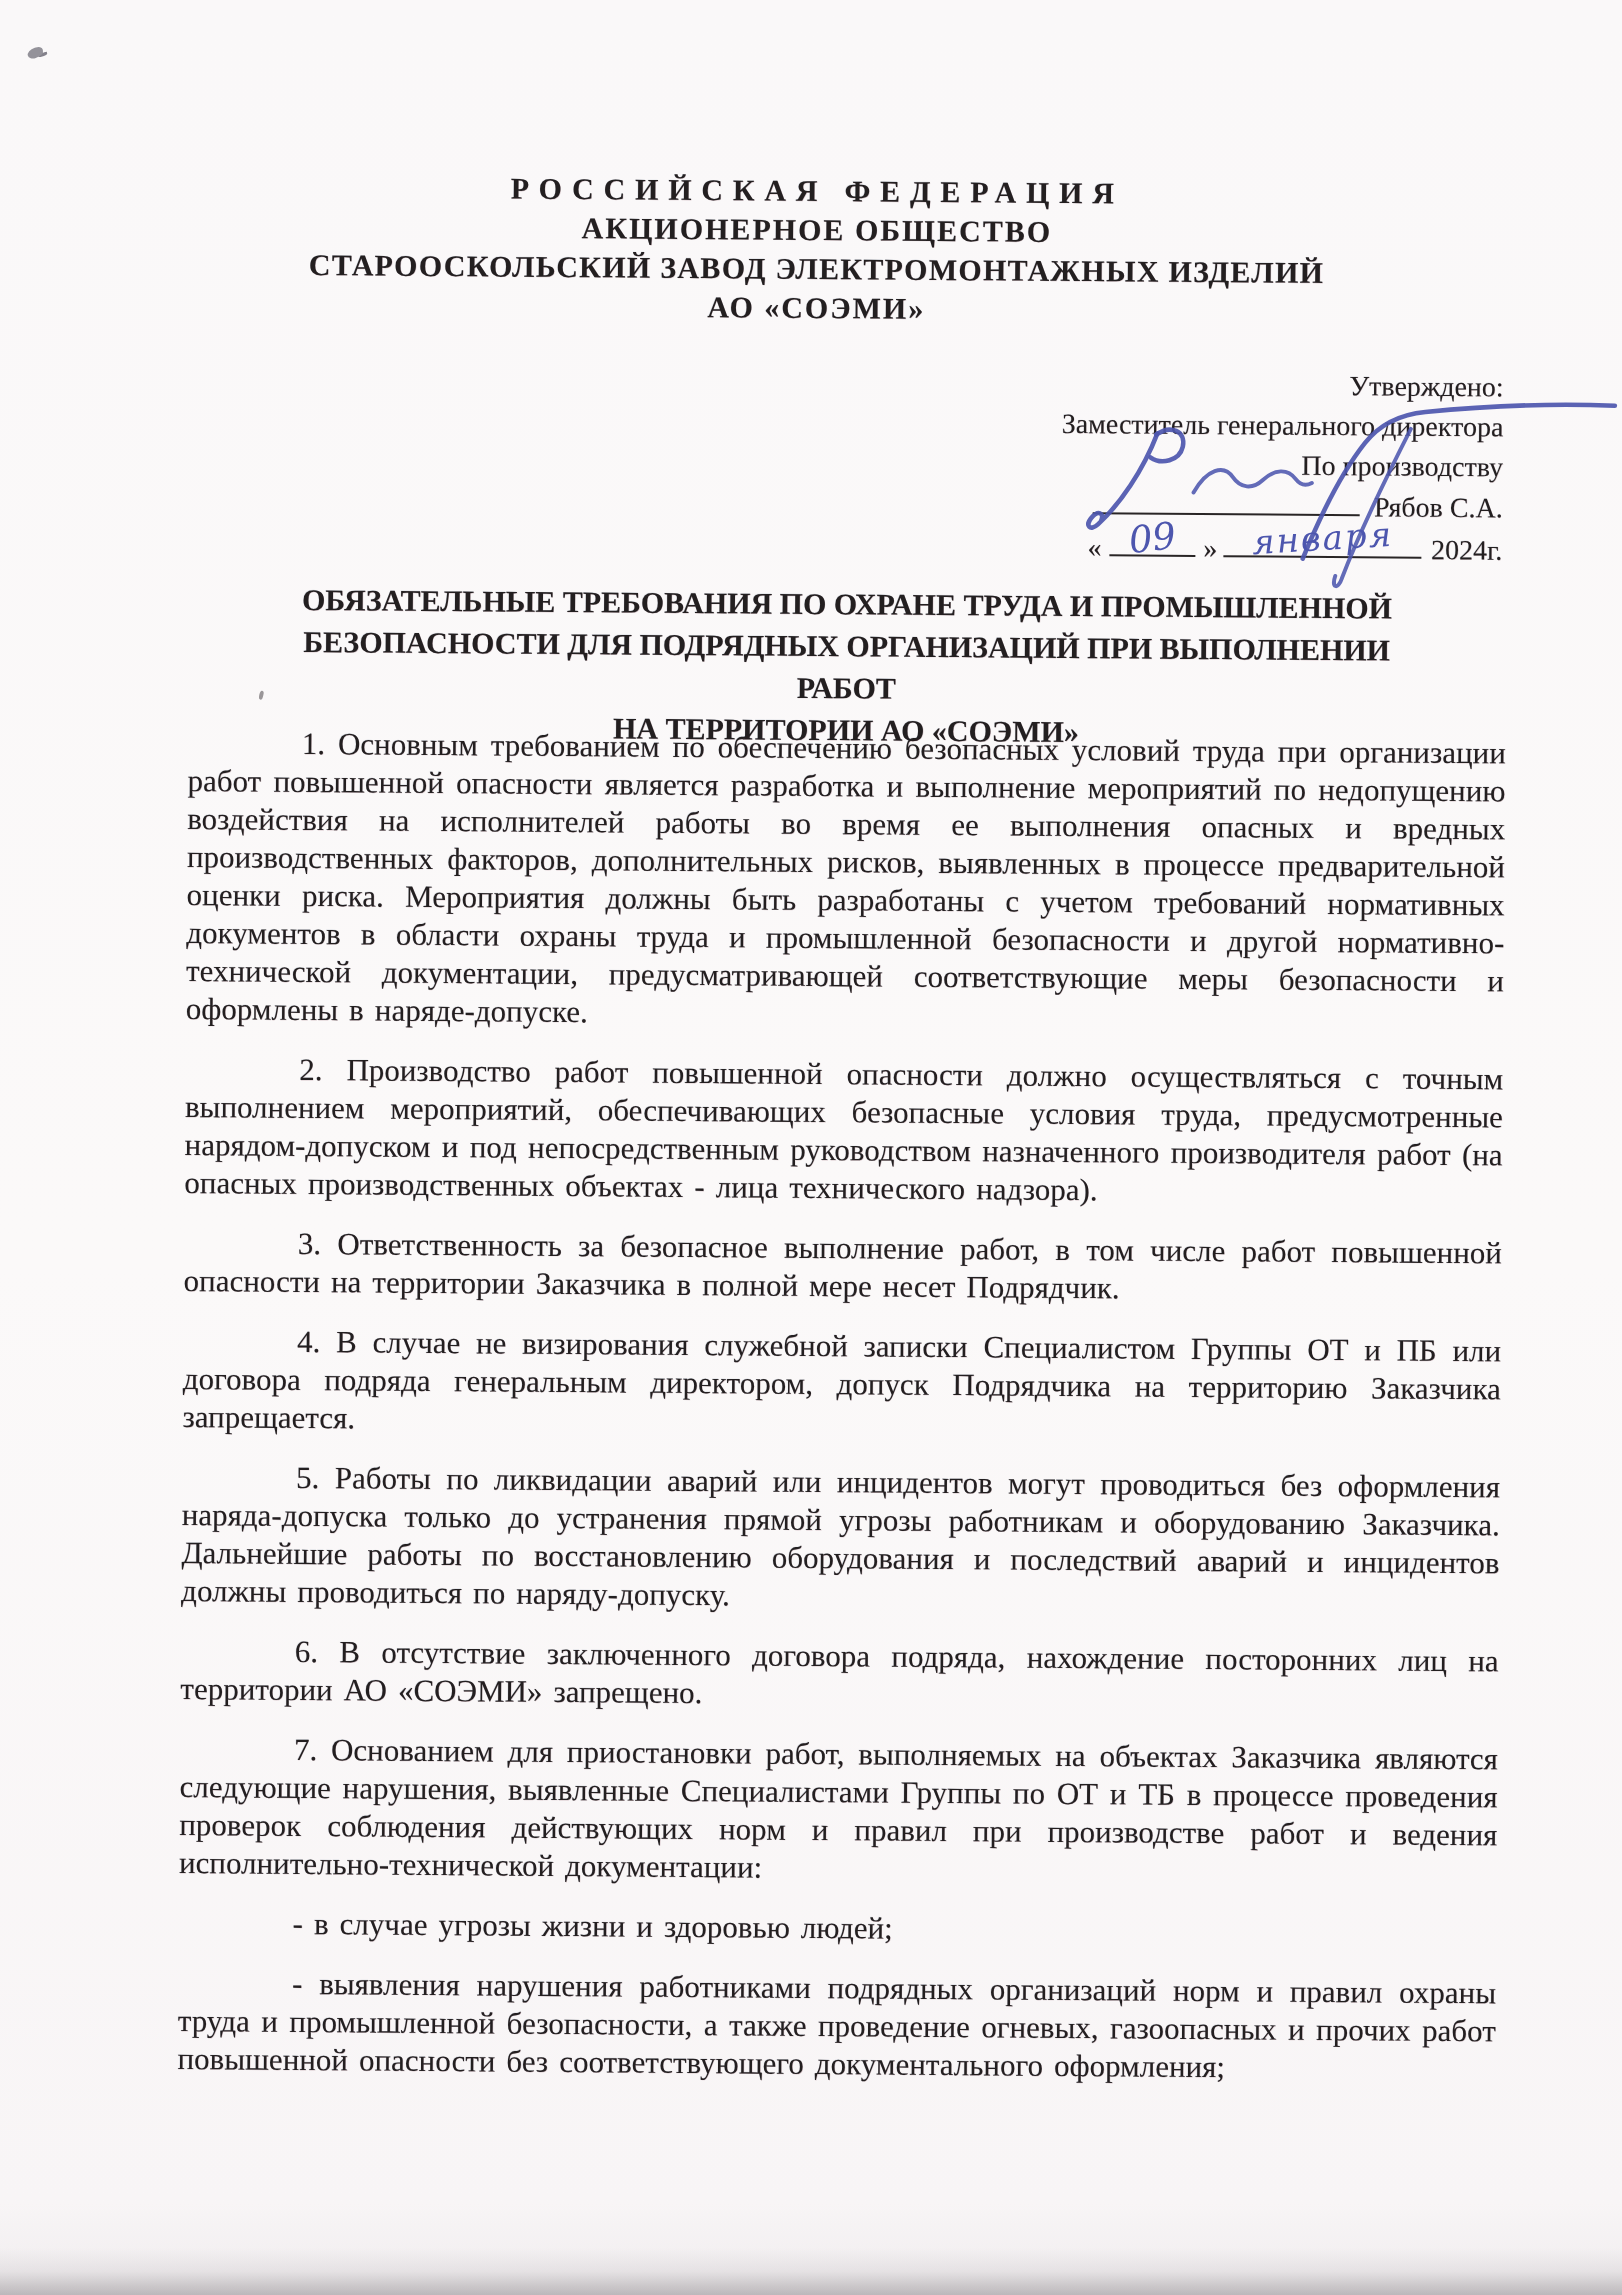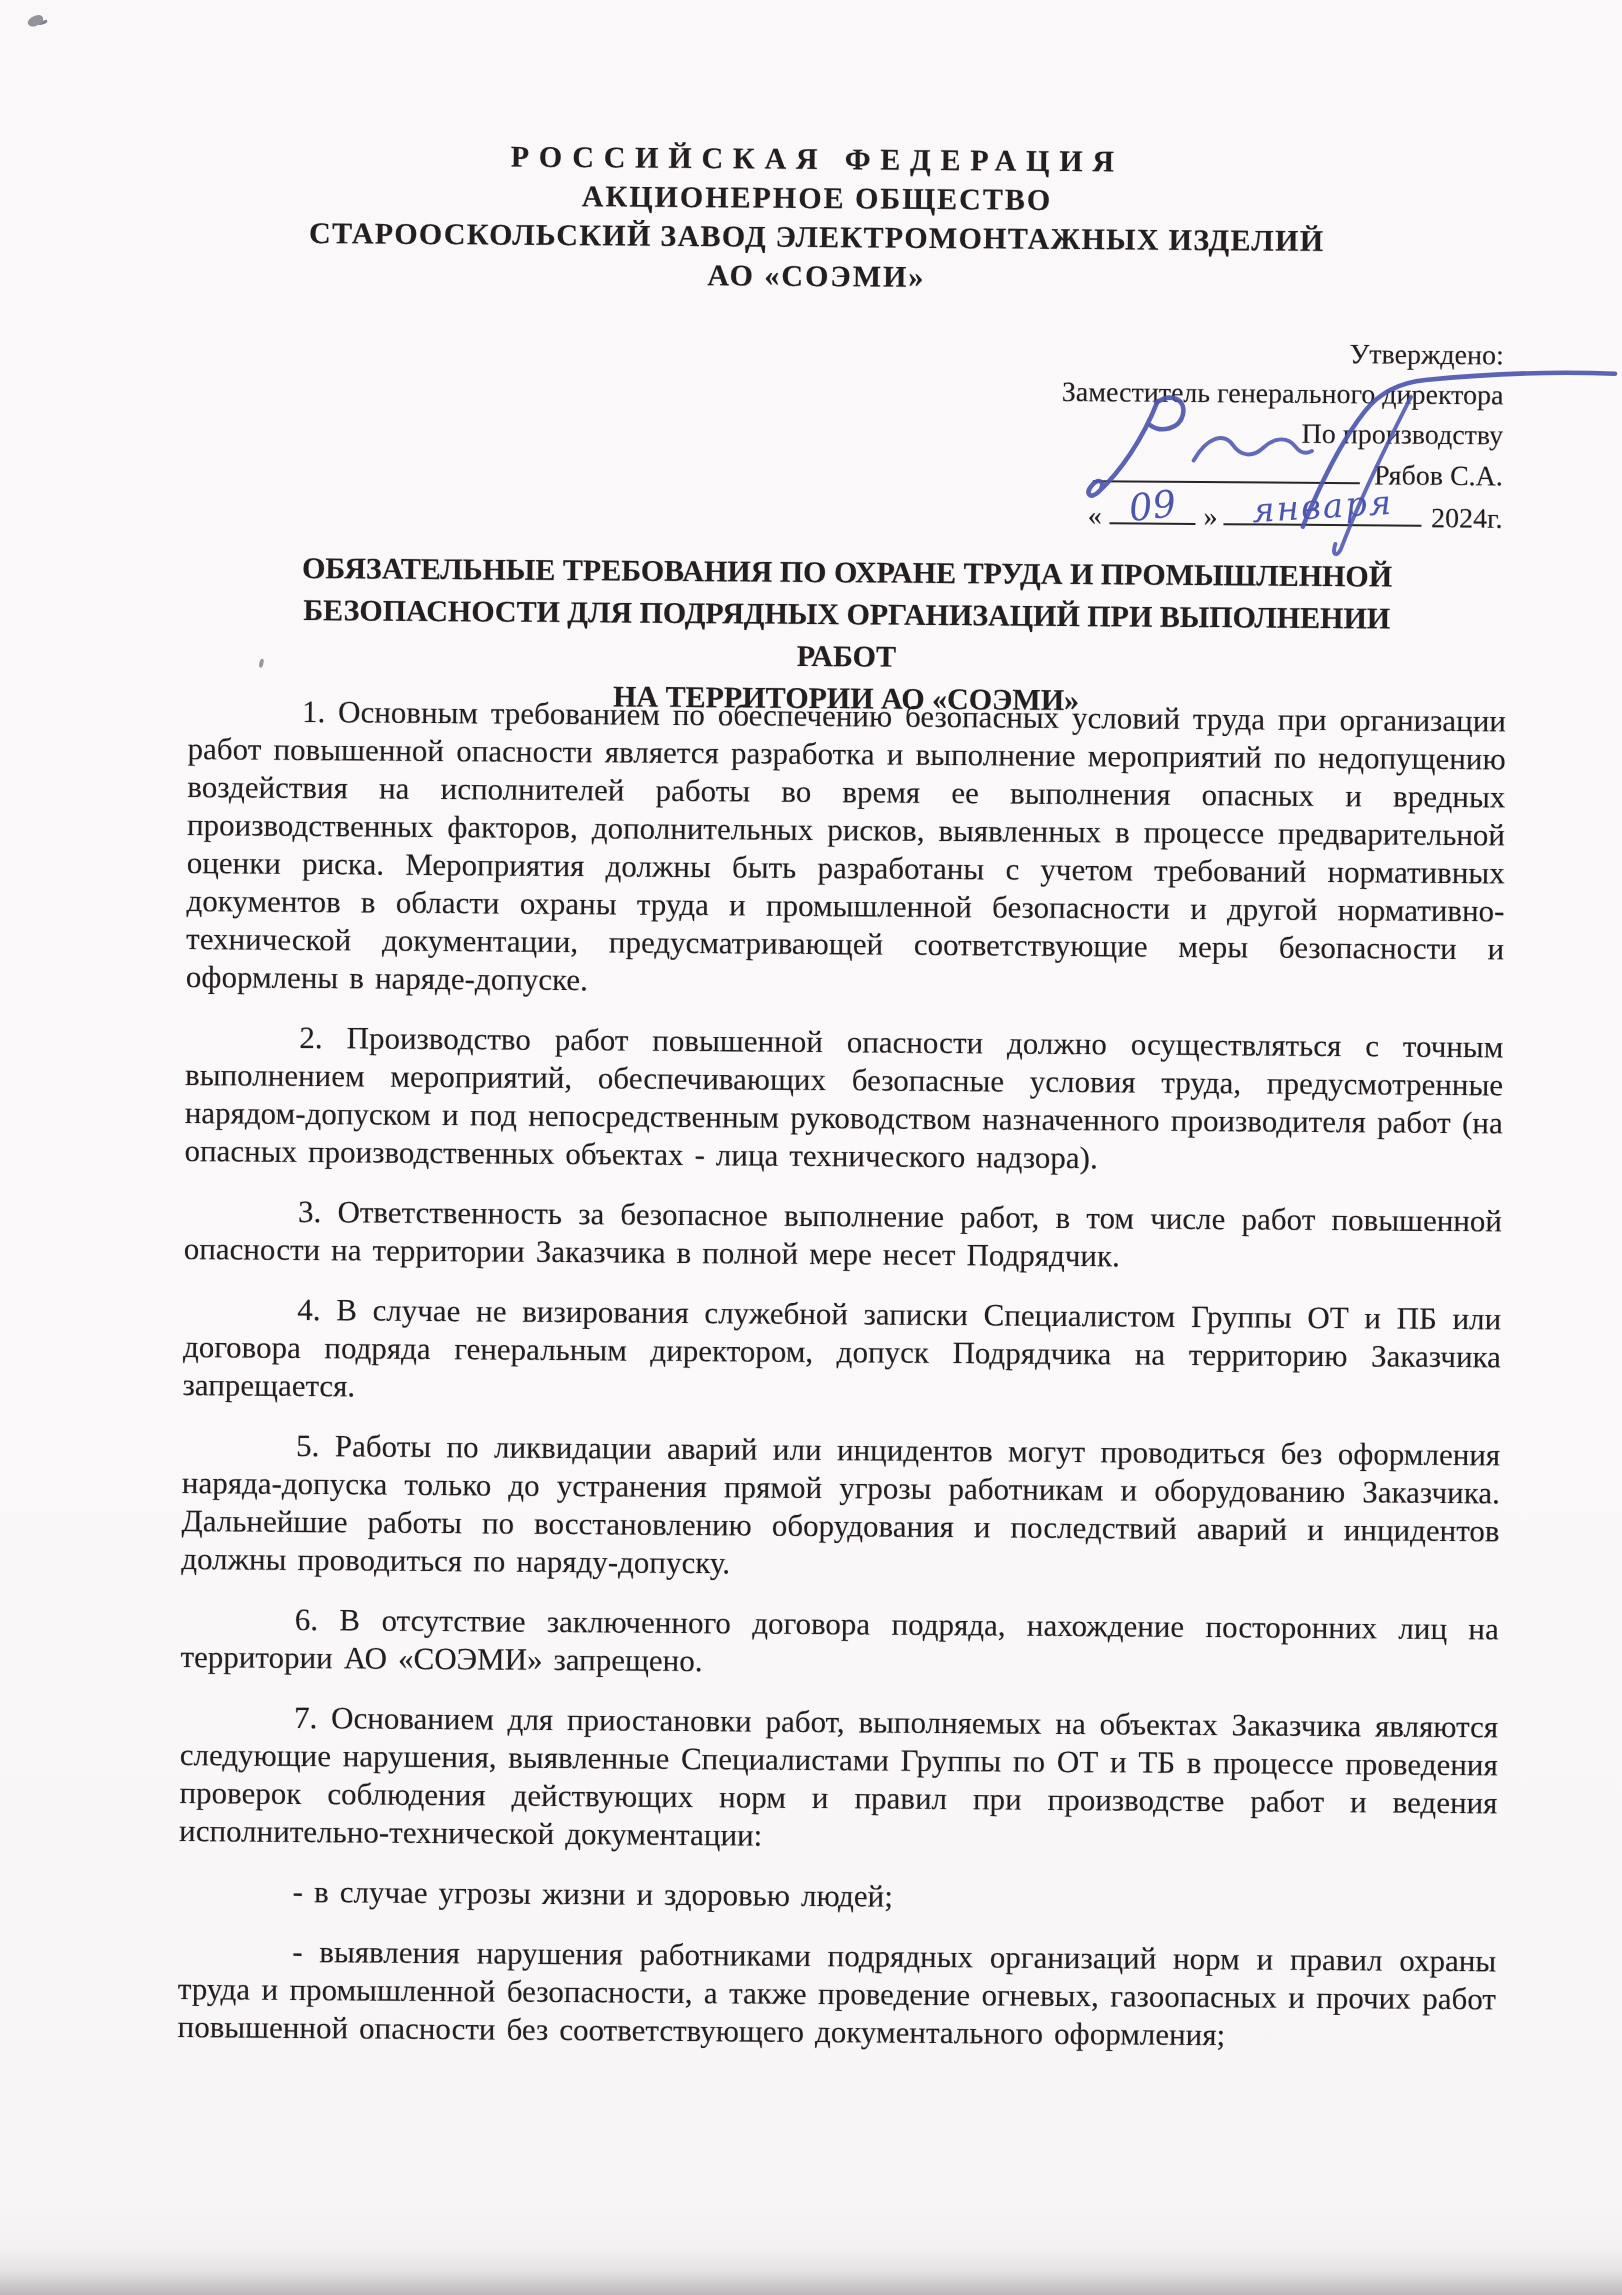--- a/index.html
+++ b/index.html
@@ -5,21 +5,21 @@
   html, body { margin:0; padding:0; }
   body {
     width:1622px; height:2295px;
     background:
       linear-gradient(180deg, #faf8f9 0%, #fbf9f9 55%, #f8f5f6 96%, #efecee 100%);
     font-family:"Liberation Serif","DejaVu Serif",serif;
     color:#231f20;
     overflow:hidden;
     position:relative;
   }
-  .page { position:absolute; inset:0; }
+  .page { position:absolute; inset:0;margin-top:32px; }
   .tilt { position:absolute; inset:0; transform:rotate(0.45deg); transform-origin:50% 42%; }
   .print { text-shadow: 0.4px 0.4px 0 rgba(90,20,35,.22), -0.4px -0.4px 0 rgba(20,55,95,.16); }
 
   
   .letterhead { position:absolute; top:139px; left:0; width:100%; text-align:center; font-weight:bold; }
   .lh-line { font-size:30px; line-height:39px; white-space:nowrap; }
   .lh-country { letter-spacing:9.8px; }
   .lh-orgtype { letter-spacing:2px; }
   .lh-orgname { letter-spacing:1.3px; }
   .lh-short  { letter-spacing:2px; }

